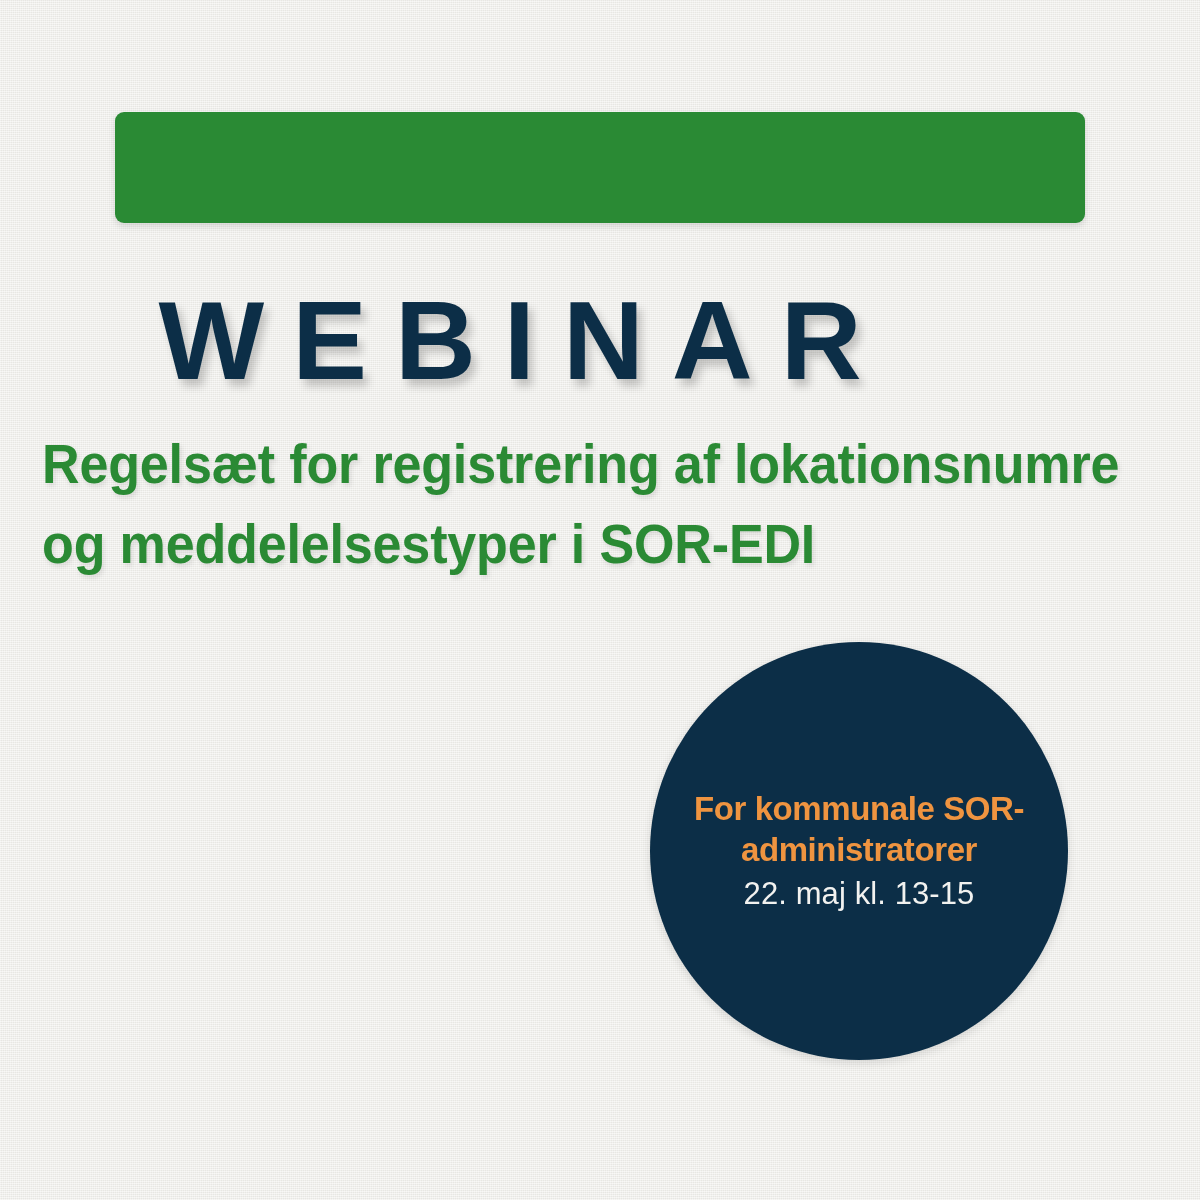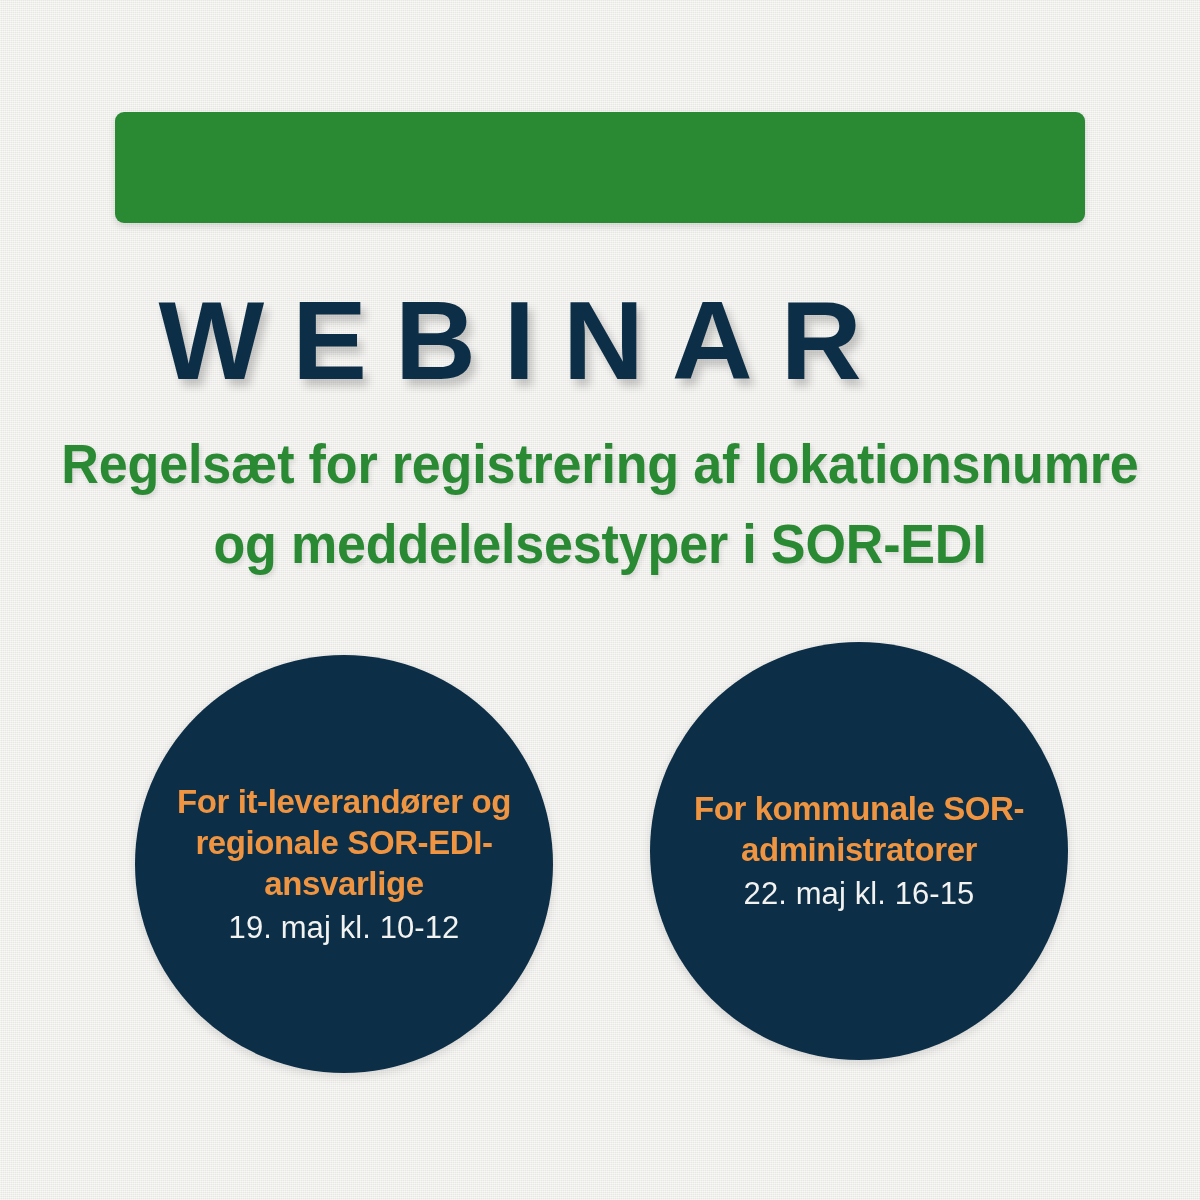--- a/index.html
+++ b/index.html
@@ -54,21 +54,21 @@
     text-shadow: 5px 7px 9px rgba(0,0,0,0.20);
     white-space: nowrap;
   }
 
   
   .subtitle {
     position: absolute;
     left: 0;
     top: 424px;
     width: 1200px;
-    text-align: center;
+    text-align: left;
     color: #2a8a34;
     font-family: "Liberation Sans Narrow", "Liberation Sans", sans-serif;
     font-weight: bold;
     font-size: 56px;
     line-height: 80px;
     letter-spacing: -0.2px;
     text-shadow: 2px 3px 5px rgba(0,0,0,0.10);
   }
   .subtitle .line {
     display: block;
@@ -121,23 +121,19 @@
 
   <div class="banner-bar"></div>
 
   <div class="headline">WEBINAR</div>
 
   <div class="subtitle">
     <span class="line">Regelsæt for registrering af lokationsnumre</span>
     <span class="line">og meddelelsestyper i SOR-EDI</span>
   </div>
 
-  <div class="circle left">
-    <p class="circle-title">For it-leverandører og regionale SOR-EDI-ansvarlige</p>
-    <p class="circle-time">19. maj kl. 10-12</p>
-  </div>
 
   <div class="circle right">
     <p class="circle-title">For kommunale SOR-administratorer</p>
-    <p class="circle-time">22. maj kl. 16-15</p>
+    <p class="circle-time">22. maj kl. 13-15</p>
   </div>
 
 </div>
 
 </body></html>

